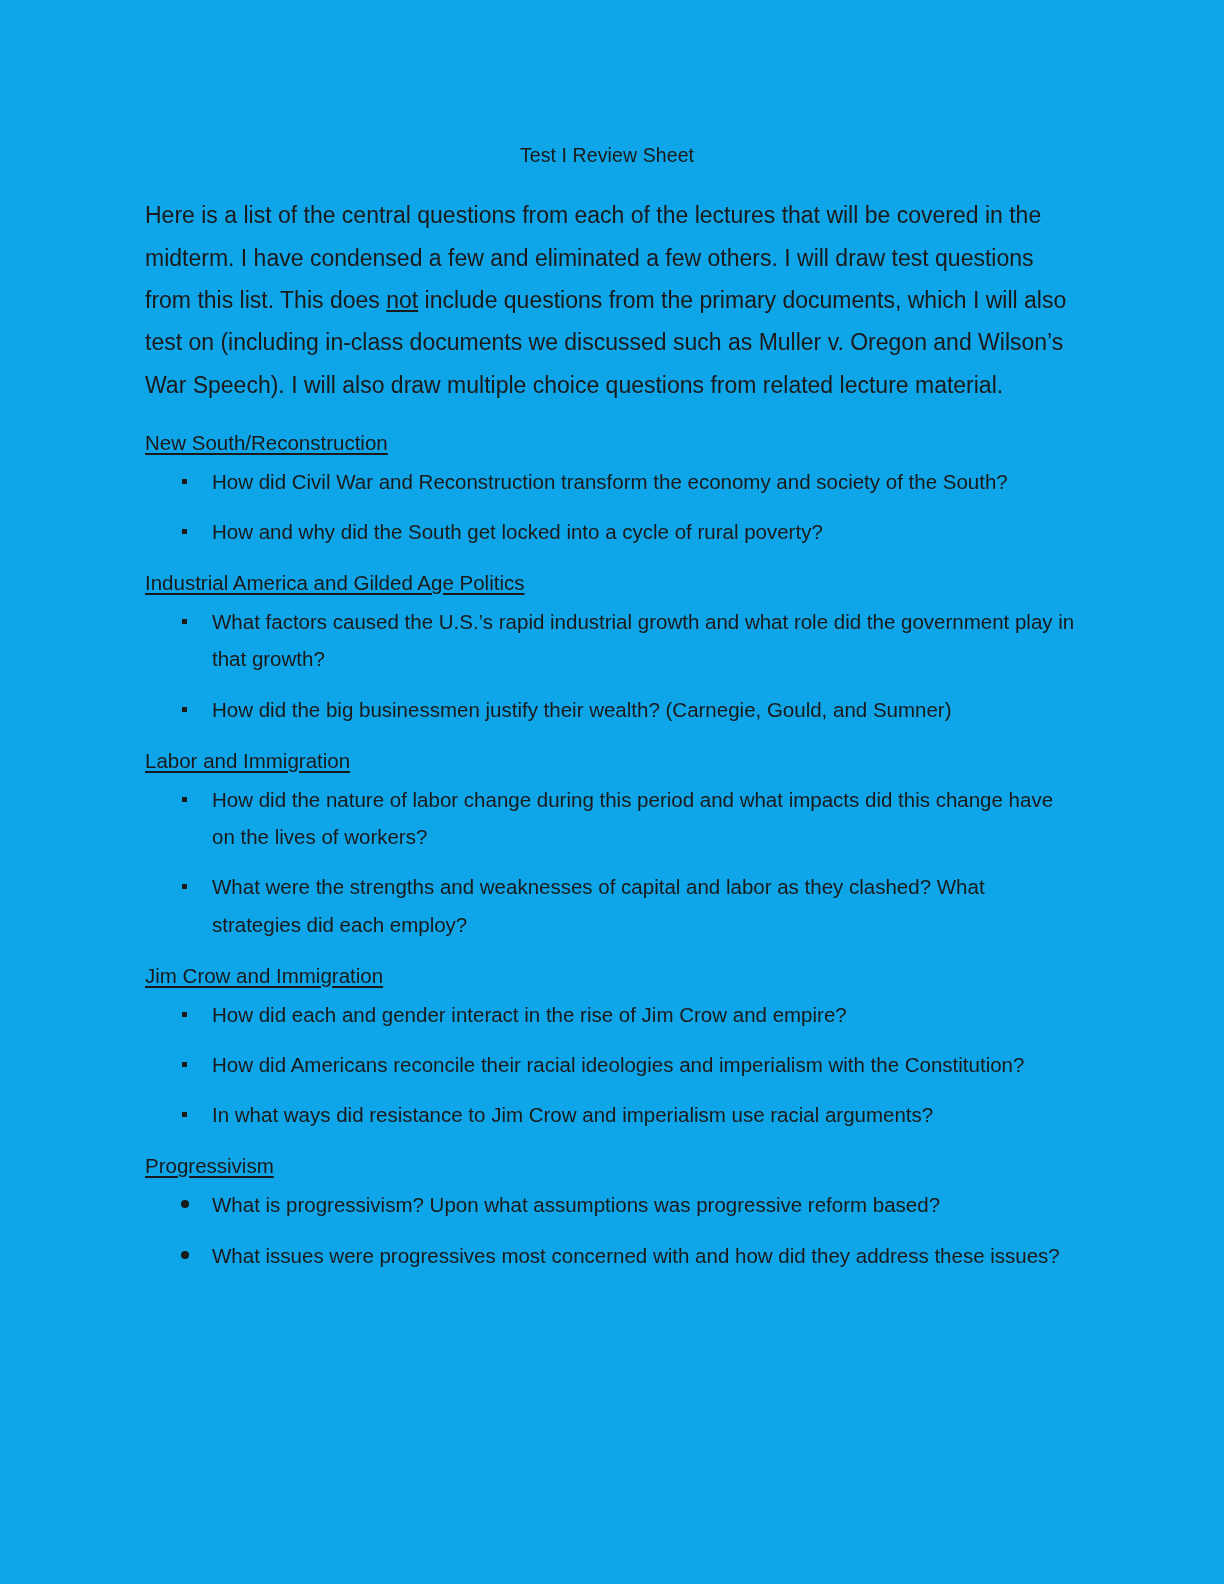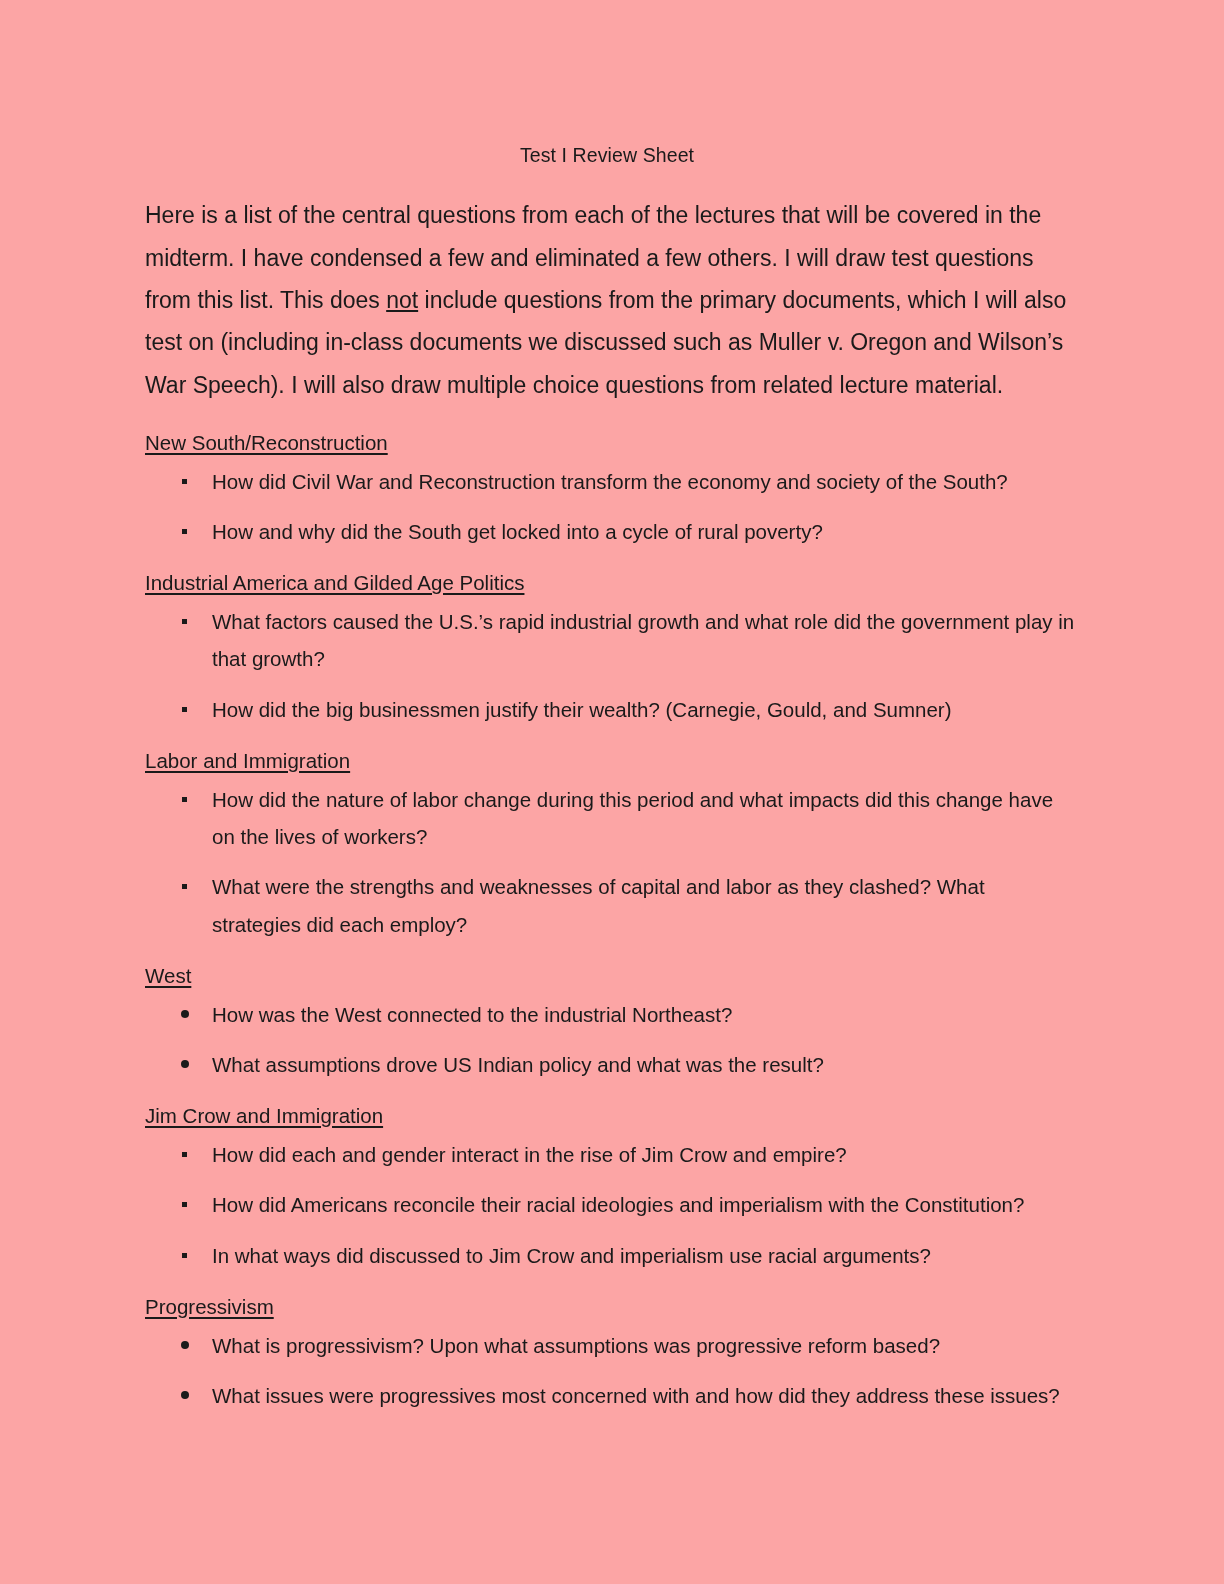--- a/index.html
+++ b/index.html
@@ -14,21 +14,21 @@
     color: #1a1a1a;
     position: relative;
     overflow: hidden;
   }
   .page {
     position: absolute;
     left: 0;
     top: 0;
     width: 1224px;
     height: 1584px;
-    background: #fca5a5;
+    background: #0ea5e9;
   }
   .content {
     position: absolute;
     left: 145px;
     top: 143px;
     width: 930px;
   }
   .doc-title {
     text-align: center;
     font-size: 19.5px;
@@ -132,32 +132,27 @@
           </ul>
         </div>
         <div class="section">
           <div class="section-heading"><span class="hd">Labor and Immigration</span></div>
           <ul class="bullets square">
             <li><span class="marker"></span><span>How did the nature of labor change during this period and what impacts did this change have on the lives of workers?</span></li>
             <li><span class="marker"></span><span>What were the strengths and weaknesses of capital and labor as they clashed? What strategies did each employ?</span></li>
           </ul>
         </div>
         <div class="section">
-          <div class="section-heading"><span class="hd">West</span></div>
-          <ul class="bullets round">
-            <li><span class="marker"></span><span>How was the West connected to the industrial Northeast?</span></li>
-            <li><span class="marker"></span><span>What assumptions drove US Indian policy and what was the result?</span></li>
-          </ul>
         </div>
         <div class="section">
           <div class="section-heading"><span class="hd">Jim Crow and Immigration</span></div>
           <ul class="bullets square">
             <li><span class="marker"></span><span>How did each and gender interact in the rise of Jim Crow and empire?</span></li>
             <li><span class="marker"></span><span>How did Americans reconcile their racial ideologies and imperialism with the Constitution?</span></li>
-            <li><span class="marker"></span><span>In what ways did discussed to Jim Crow and imperialism use racial arguments?</span></li>
+            <li><span class="marker"></span><span>In what ways did resistance to Jim Crow and imperialism use racial arguments?</span></li>
           </ul>
         </div>
         <div class="section">
           <div class="section-heading"><span class="hd">Progressivism</span></div>
           <ul class="bullets round">
             <li><span class="marker"></span><span>What is progressivism?  Upon what assumptions was progressive reform based?</span></li>
             <li><span class="marker"></span><span>What issues were progressives most concerned with and how did they address these issues?</span></li>
           </ul>
         </div>
       </div>

